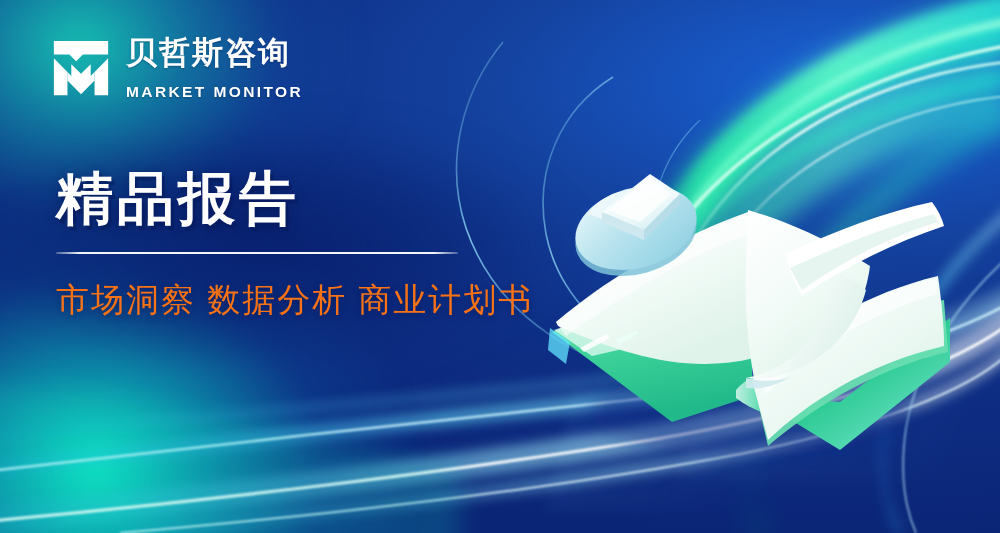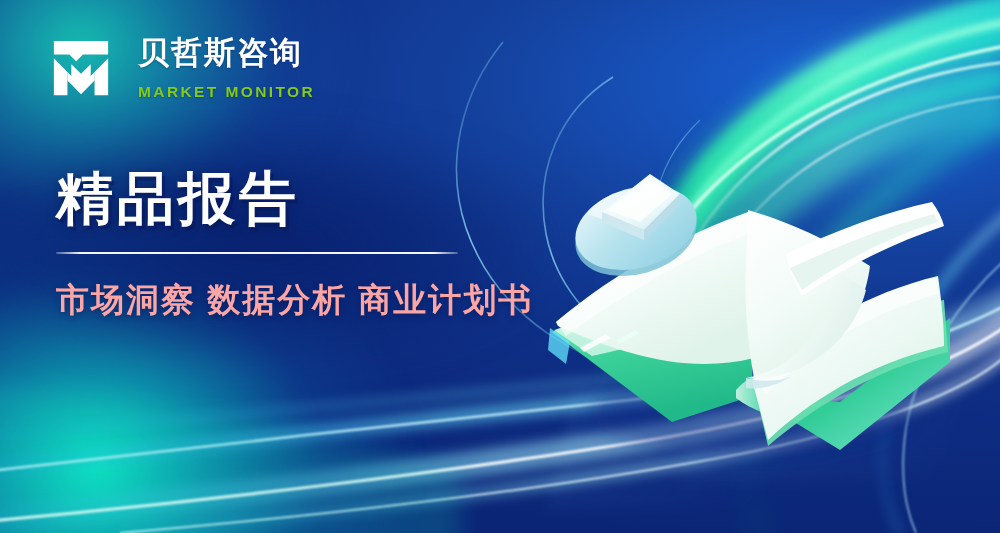--- a/index.html
+++ b/index.html
@@ -65,34 +65,34 @@
     pointer-events: none;
   }
   .ribbons svg { display:block; width:1000px; height:533px; }
 
   
   .logo {
     position: absolute;
     left: 50px; top: 36px;
     display: flex;
     align-items: center;
-    gap: 26px;
+    gap: 14px;
   }
   .logo-mark { width: 62px; height: 62px; display:block; }
   .logo-text { display: flex; flex-direction: column; justify-content: center; }
   .logo-cn {
     color: #ffffff;
     font-size: 31px;
     font-weight: 700;
     letter-spacing: 2px;
     line-height: 1.12;
     text-shadow: 0 1px 2px rgba(0,20,60,.35);
   }
   .logo-en {
-    color: #84cc16;
+    color: #ffffff;
     font-size: 15.5px;
     font-weight: 700;
     letter-spacing: 2.4px;
     margin-top: 12px;
     text-shadow: 0 1px 2px rgba(0,20,60,.35);
   }
 
   
   .headline-block {
     position: absolute;
@@ -111,23 +111,23 @@
   }
   .divider {
     margin-top: 22px;
     width: 402px;
     height: 2px;
     background: linear-gradient(to right, rgba(255,255,255,0.25), rgba(255,255,255,0.95) 6%, rgba(255,255,255,0.95) 94%, rgba(255,255,255,0.25));
     border-radius: 2px;
   }
   .subtitle {
     margin-top: 24px;
-    color: #fca5a5;
+    color: #f97316;
     font-size: 33px;
-    font-weight: 700;
+    font-weight: 400;
     letter-spacing: 2px;
     white-space: nowrap;
     text-shadow: 0 2px 6px rgba(2,18,70,0.45);
   }
 
   
   .book {
     position: absolute;
     left: 540px;
     top: 150px;

